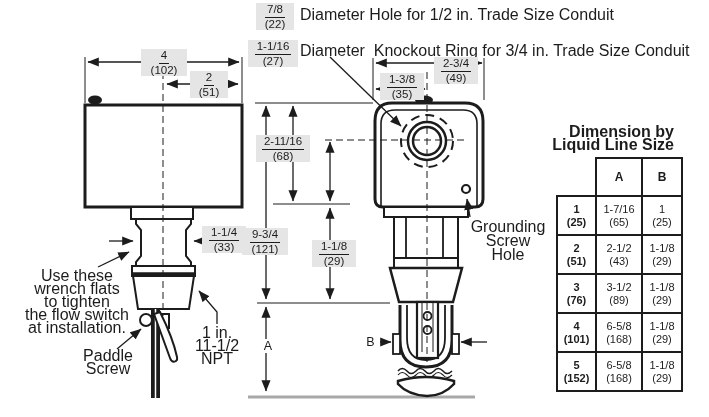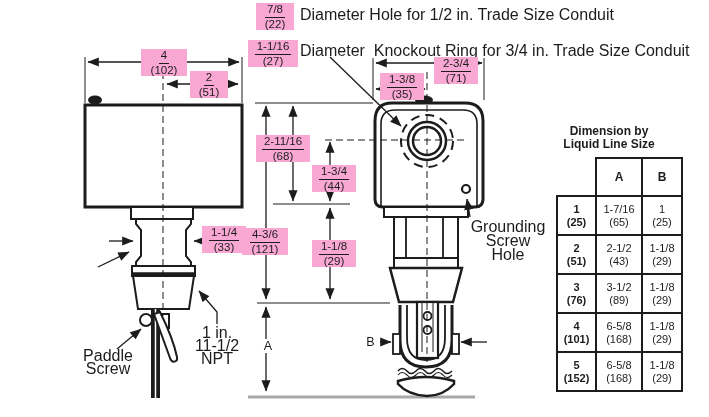--- a/index.html
+++ b/index.html
@@ -1,27 +1,27 @@
 <!DOCTYPE html>
 <html><head>
 <meta charset="utf-8">
 <style>
   html,body{margin:0;padding:0;background:#fff}
   .stage{position:relative;width:709px;height:417px;background:#fff;overflow:hidden;
          font-family:"Liberation Sans",sans-serif;color:#1c1c1c}
   .stage svg{position:absolute;left:0;top:0}
   .txt{position:absolute;font-size:16px;line-height:13px;white-space:pre}
-  .frac{position:absolute;text-align:center;font-size:11.5px;line-height:12.5px;background:#f9a8d4;padding:0 1px}
+  .frac{position:absolute;text-align:center;font-size:11.5px;line-height:12.5px;background:#e5e5e5;padding:0 1px}
   .frac .num{display:inline-block;border-bottom:1.4px solid #1c1c1c;padding:0 2px 1px}
   .frac .den{display:block}
   .note{position:absolute;text-align:center;font-size:16px;line-height:13px}
   .note span{display:block}
   .dimletter{position:absolute;font-size:12.5px;background:#fff;padding:0 2px;text-align:center}
-  .tbl-title{position:absolute;left:544px;top:125px;width:130px;text-align:center;
-             font-weight:bold;font-size:12px;line-height:13px}
+  .tbl-title{position:absolute;left:544px;top:125px;width:130px;text-align:right;
+             font-weight:bold;font-size:16px;line-height:13px}
   .tbl-title span{display:block}
   table.dims{position:absolute;left:556px;top:157px;border-collapse:collapse;
              text-align:center;font-size:11px;line-height:13px}
   table.dims td,table.dims th{border:2px solid #1c1c1c;padding:0 2px;vertical-align:middle}
   table.dims .blank{border:none;background:transparent}
   table.dims th.colh{width:40px;height:15px;font-size:12px}
   table.dims th.colh.b{width:34px}
   table.dims td{height:37px}
   table.dims td span{display:block}
   table.dims td.sz{font-weight:bold;width:33px}
@@ -140,46 +140,49 @@
     <span class="num">2</span>
     <span class="den">(51)</span>
   </div>
   <div class="frac" style="left:202px;top:226px;width:42px">
     <span class="num">1-1/4</span>
     <span class="den">(33)</span>
   </div>
 
   <div class="frac" style="left:434px;top:57px;width:42px">
     <span class="num">2-3/4</span>
-    <span class="den">(71)</span>
+    <span class="den">(49)</span>
   </div>
   <div class="frac" style="left:380px;top:73px;width:42px">
     <span class="num">1-3/8</span>
     <span class="den">(35)</span>
   </div>
   <div class="frac" style="left:256px;top:135px;width:52px">
     <span class="num">2-11/16</span>
     <span class="den">(68)</span>
   </div>
-  <div class="frac" style="left:312px;top:165px;width:42px">
-    <span class="num">1-3/4</span>
-    <span class="den">(44)</span>
-  </div>
   <div class="frac" style="left:242px;top:228px;width:44px">
-    <span class="num">4-3/6</span>
+    <span class="num">9-3/4</span>
     <span class="den">(121)</span>
   </div>
   <div class="frac" style="left:312px;top:240px;width:42px">
     <span class="num">1-1/8</span>
     <span class="den">(29)</span>
   </div>
 
   <div class="dimletter" style="left:257px;top:339px;width:18px">A</div>
   <div class="dimletter" style="left:361px;top:335px;width:15px">B</div>
 
+  <div class="note" style="left:20px;top:269px;width:114px">
+    <span>Use these</span>
+    <span>wrench flats</span>
+    <span>to tighten</span>
+    <span>the flow switch</span>
+    <span>at installation.</span>
+  </div>
   <div class="note" style="left:77px;top:349px;width:62px">
     <span>Paddle</span>
     <span>Screw</span>
   </div>
   <div class="note" style="left:178px;top:326px;width:78px">
     <span>1 in.</span>
     <span>11-1/2 NPT</span>
   </div>
   <div class="note" style="left:469px;top:220px;width:78px;line-height:14px">
     <span>Grounding</span>

